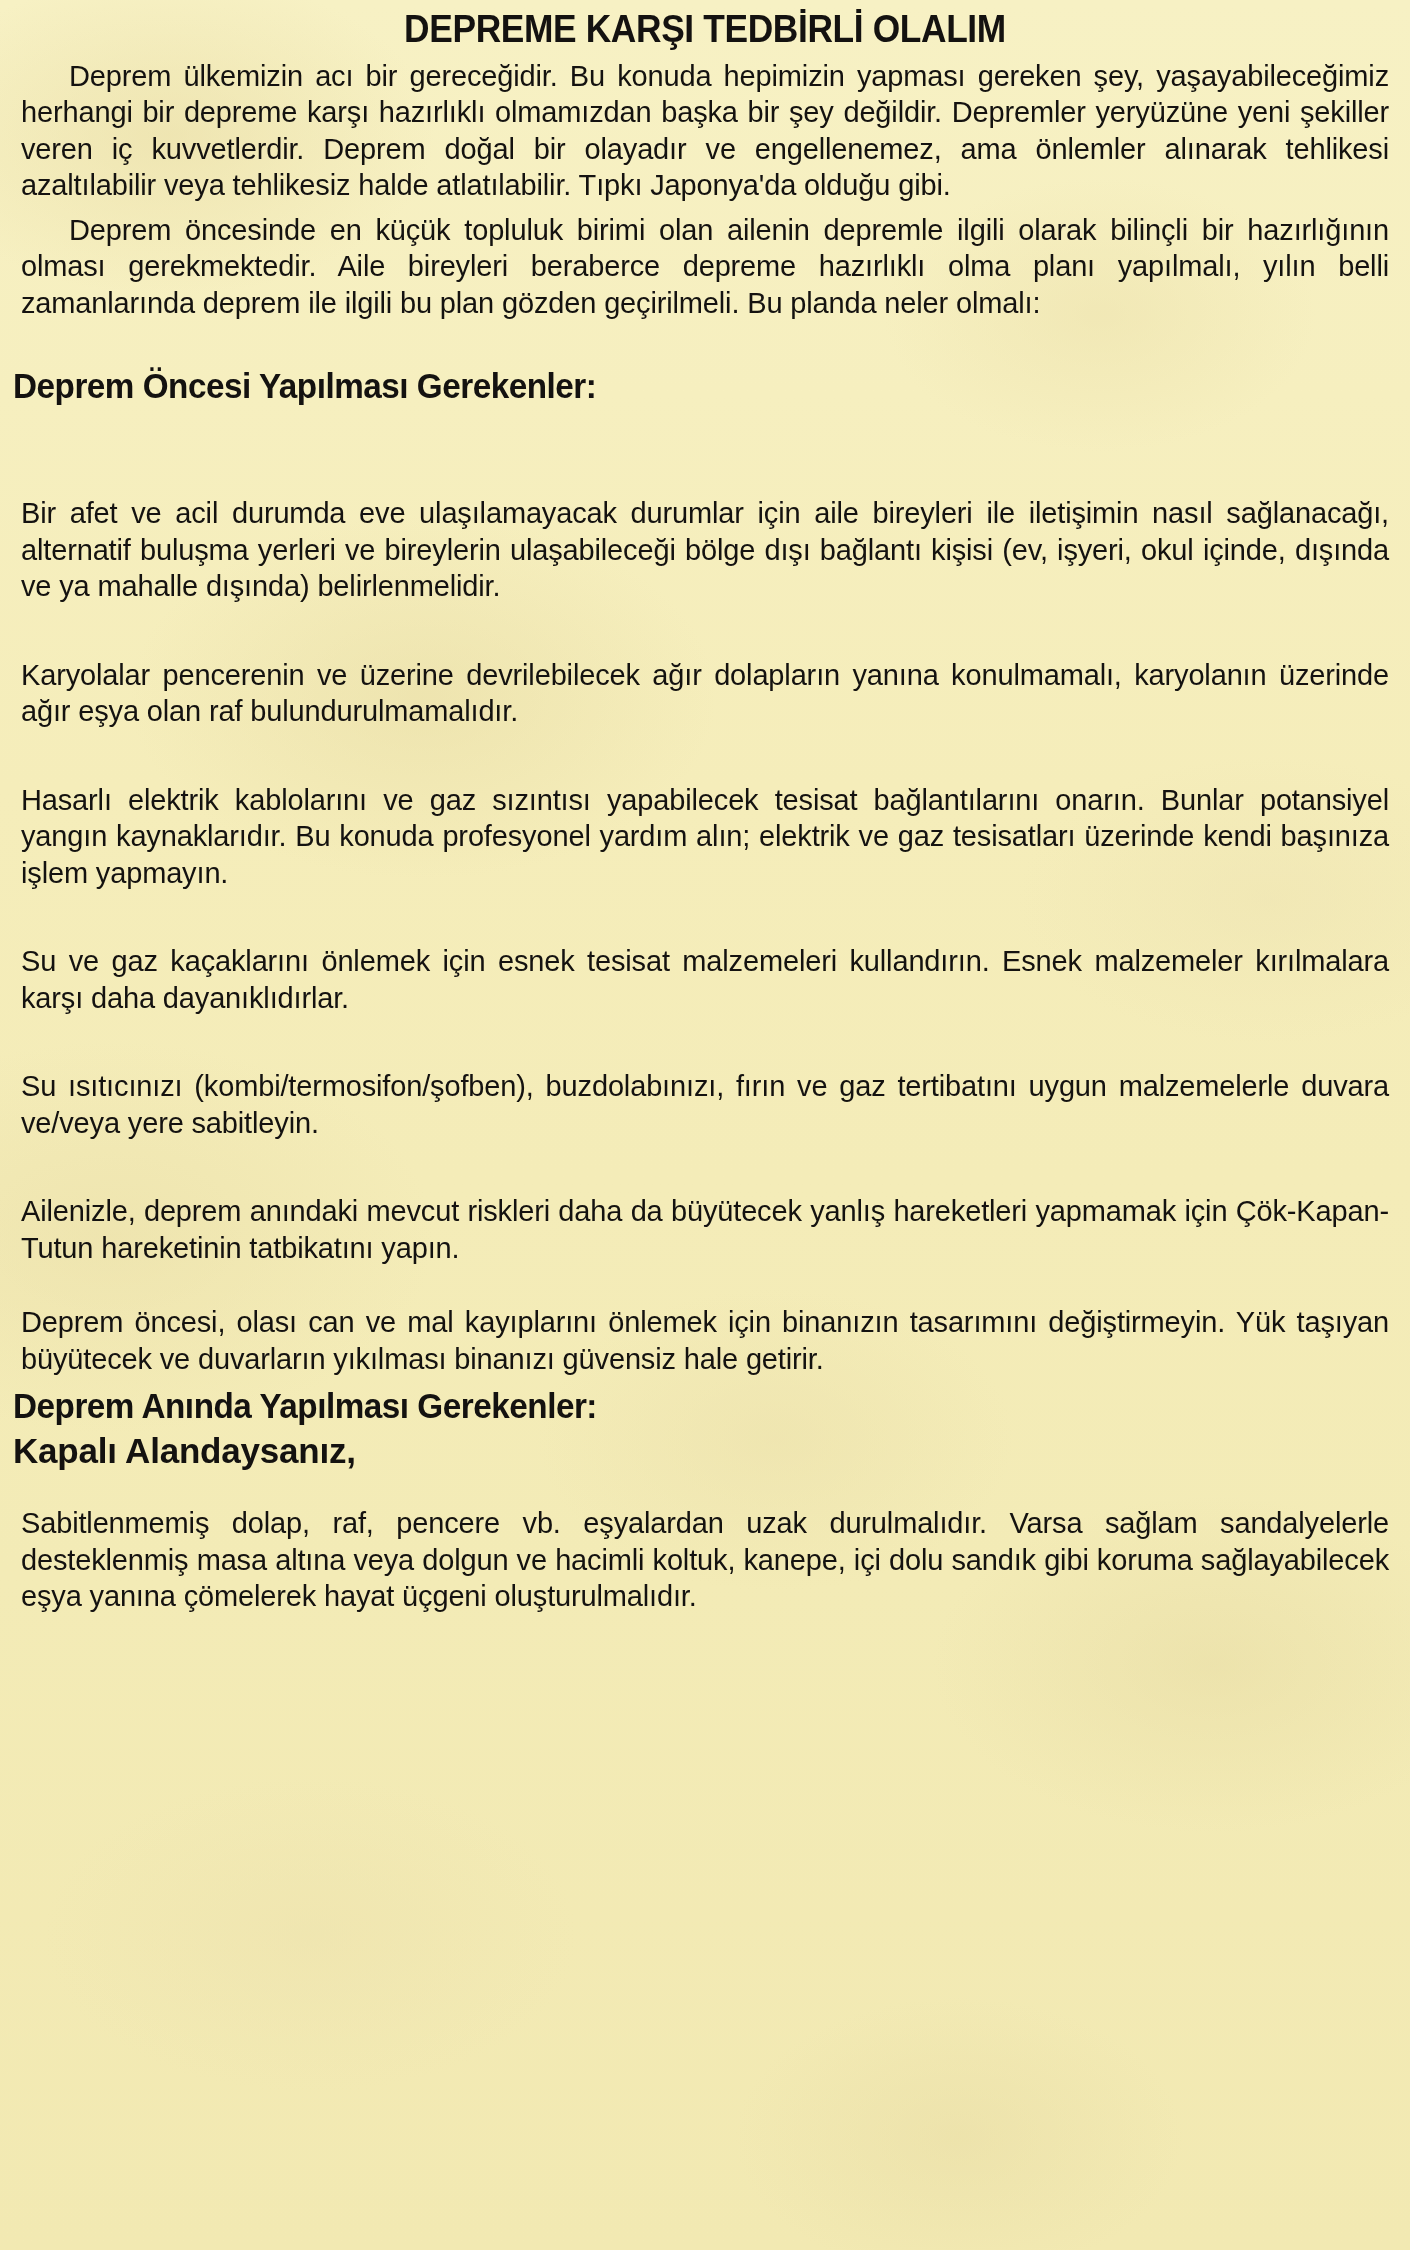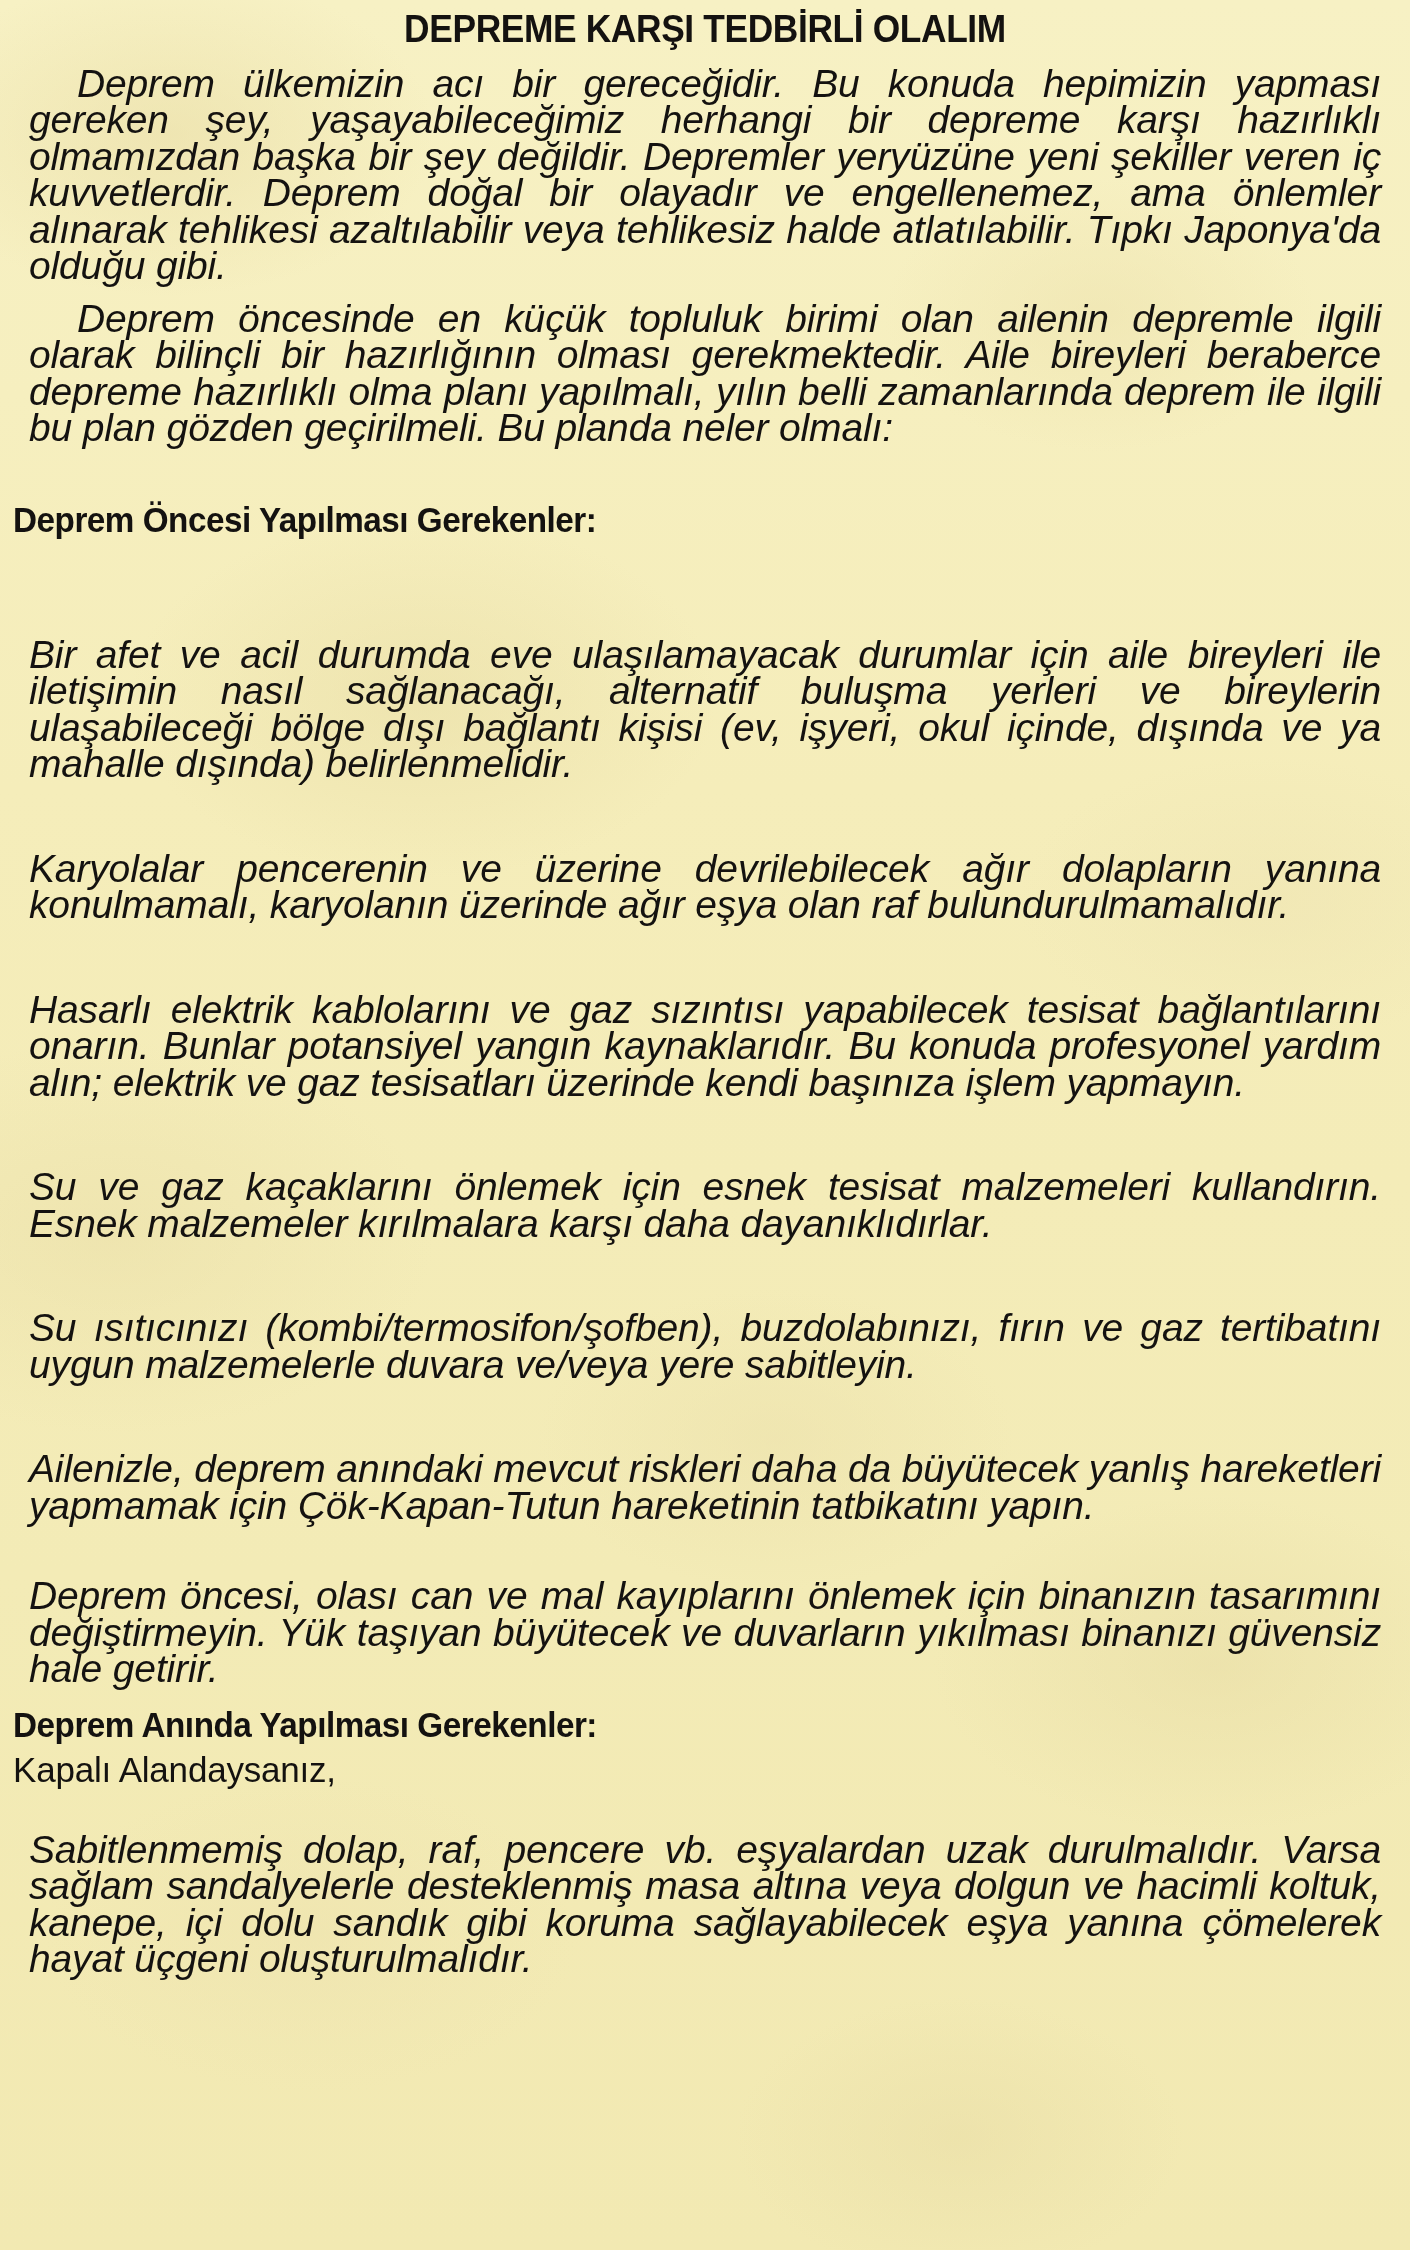--- a/index.html
+++ b/index.html
@@ -44,49 +44,48 @@
     font-size: 38px;
     font-weight: 700;
     letter-spacing: -0.4px;
     line-height: 1.05;
     font-stretch: condensed;
     transform: scaleX(0.93);
     transform-origin: center;
   }
 
   .para {
-    margin: 16px;
-    font-size: 39px;
+    margin: 8px;
+    font-size: 29px;
     line-height: 36.5px;
     text-align: justify;
     text-justify: inter-word;
     letter-spacing: -0.15px;
     word-spacing: 0px;
-    font-style: italic;
   }
   .para.indent { text-indent: 48px; }
 
   .gap-sm { height: 22px; }
   .gap-md { height: 36px; }
   .gap-lg { height: 44px; }
 
   .section-head {
     margin: 0;
     font-size: 35px;
     font-weight: 700;
     line-height: 42px;
     letter-spacing: -0.5px;
     transform: scaleX(0.95);
     transform-origin: left center;
   }
 
   .sub-head {
     margin: 0;
     font-size: 35px;
-    font-weight: 400;
+    font-weight: 700;
     line-height: 48px;
     letter-spacing: -0.2px;
   }
 </style>
 </head>
 <body>
 
 <div class="page">
 
   <h1 class="doc-title">DEPREME KARŞI TEDBİRLİ OLALIM</h1>

